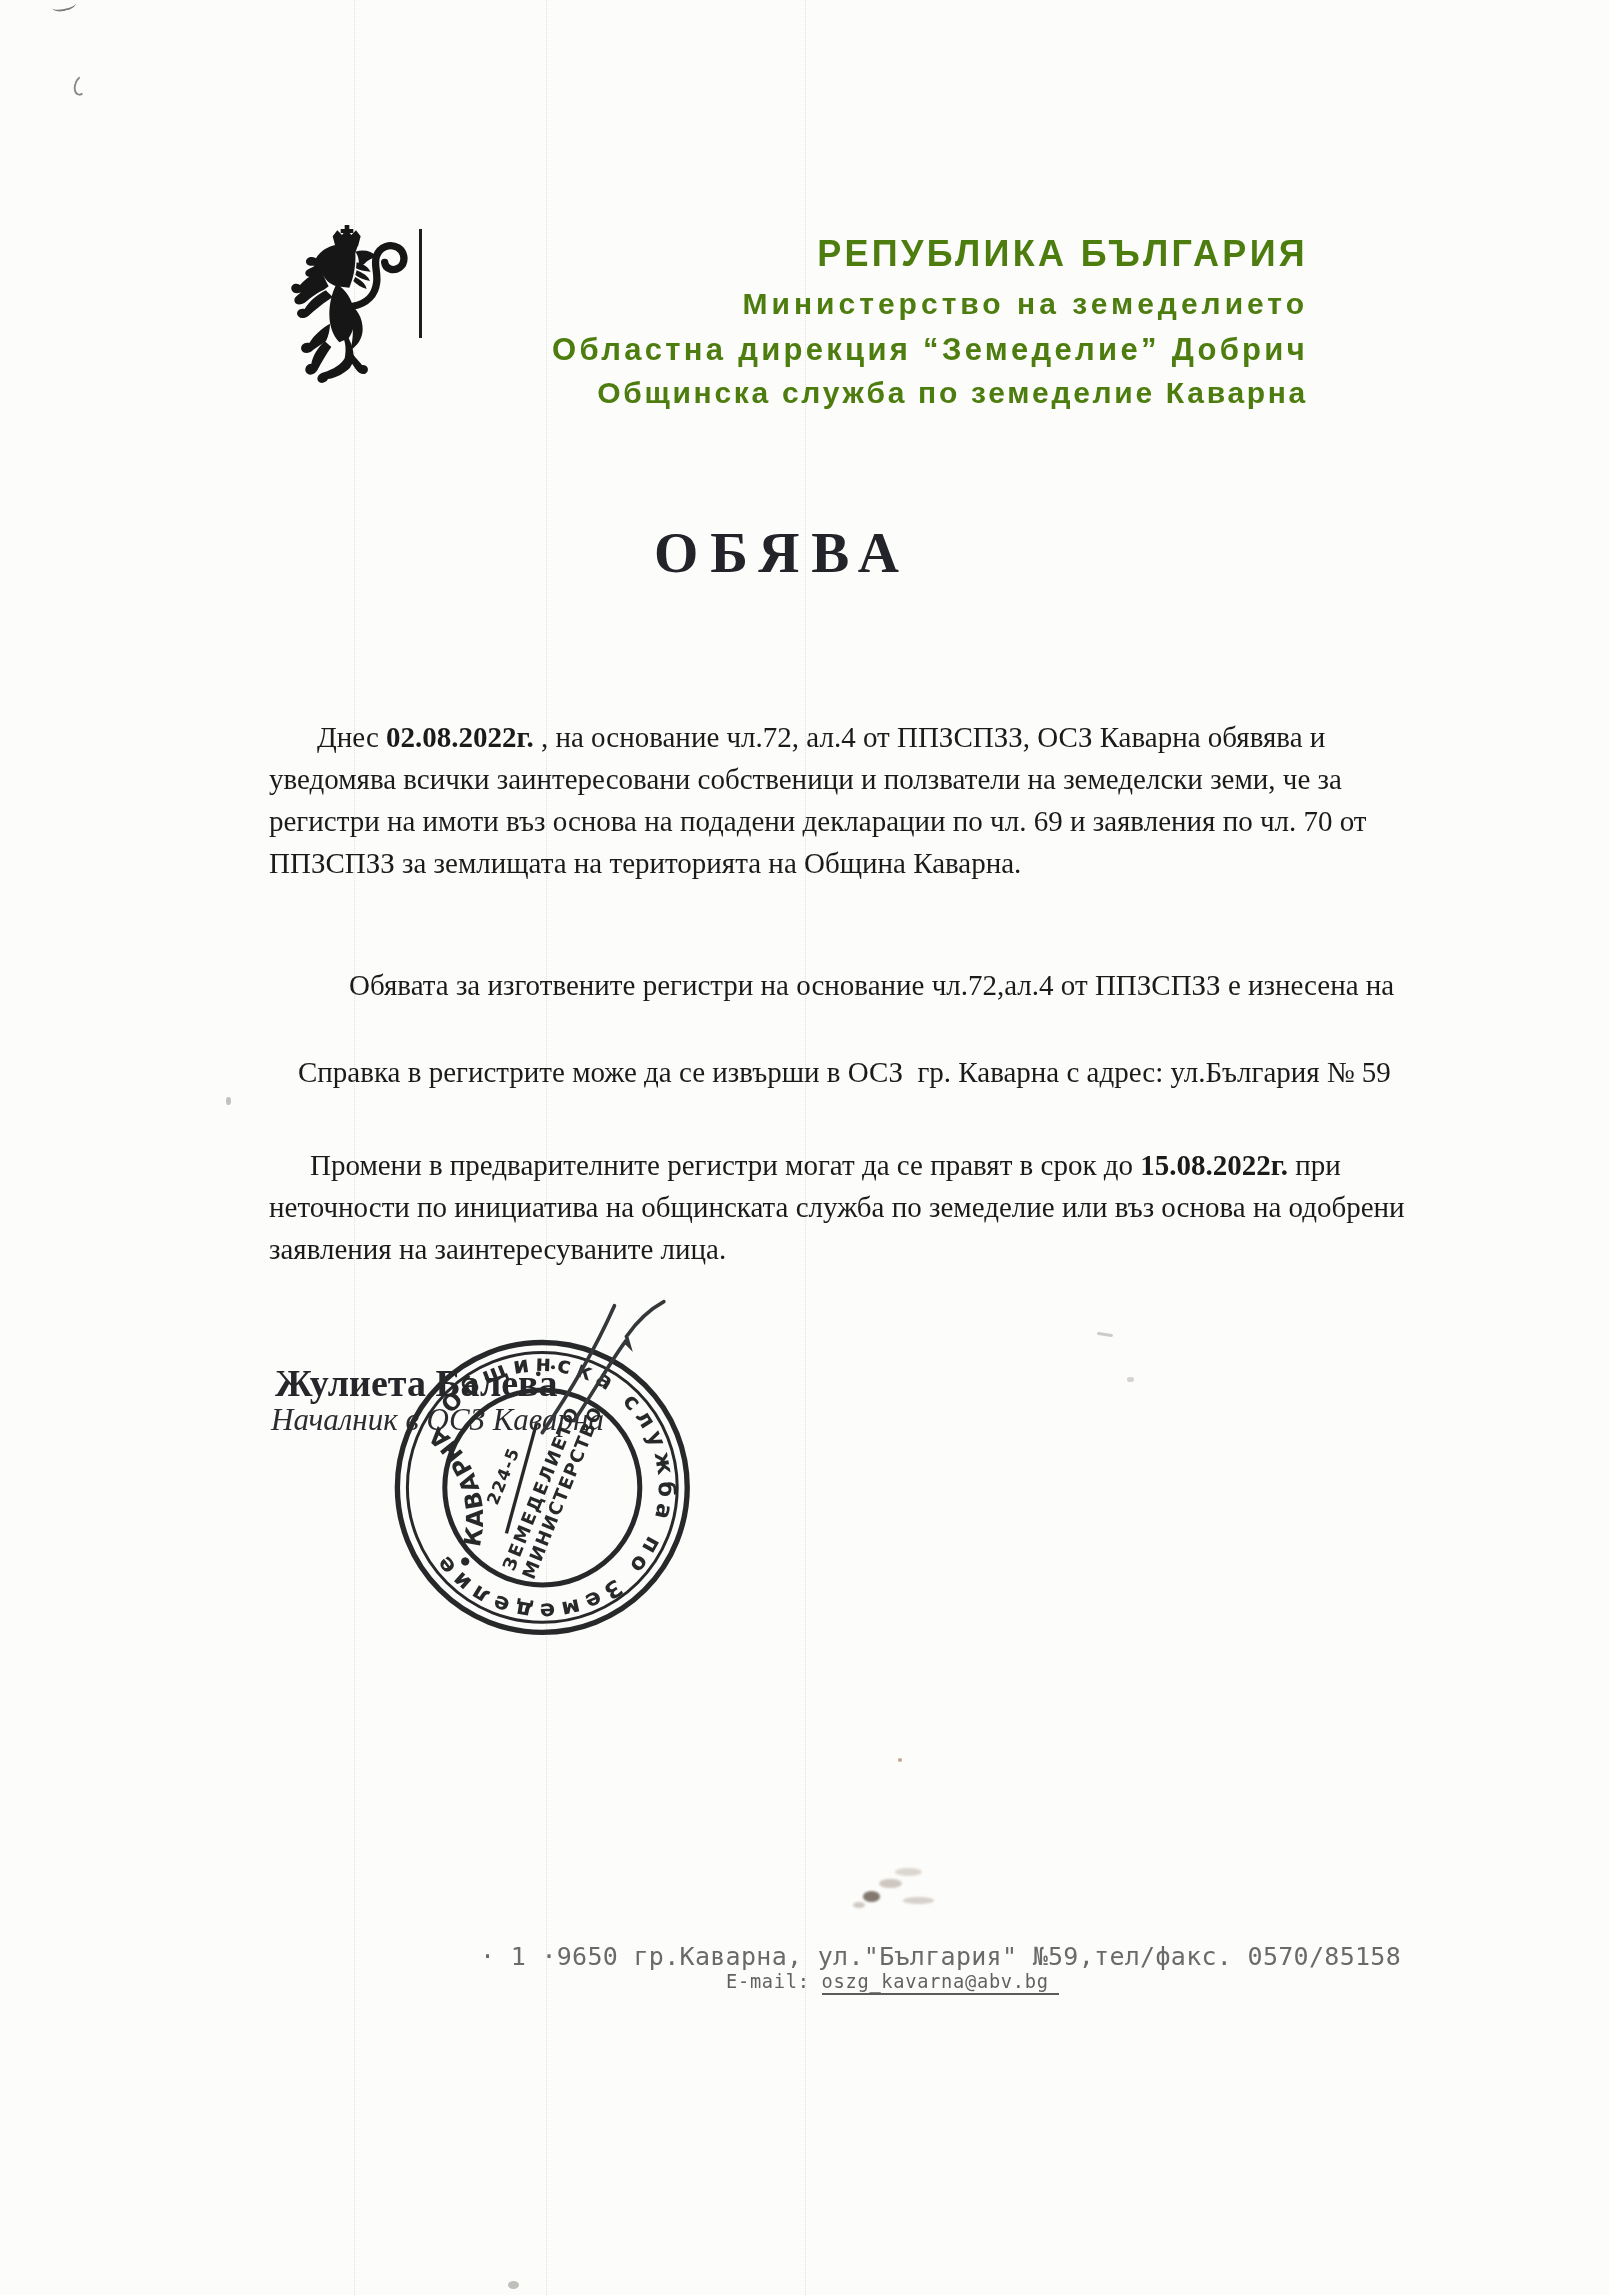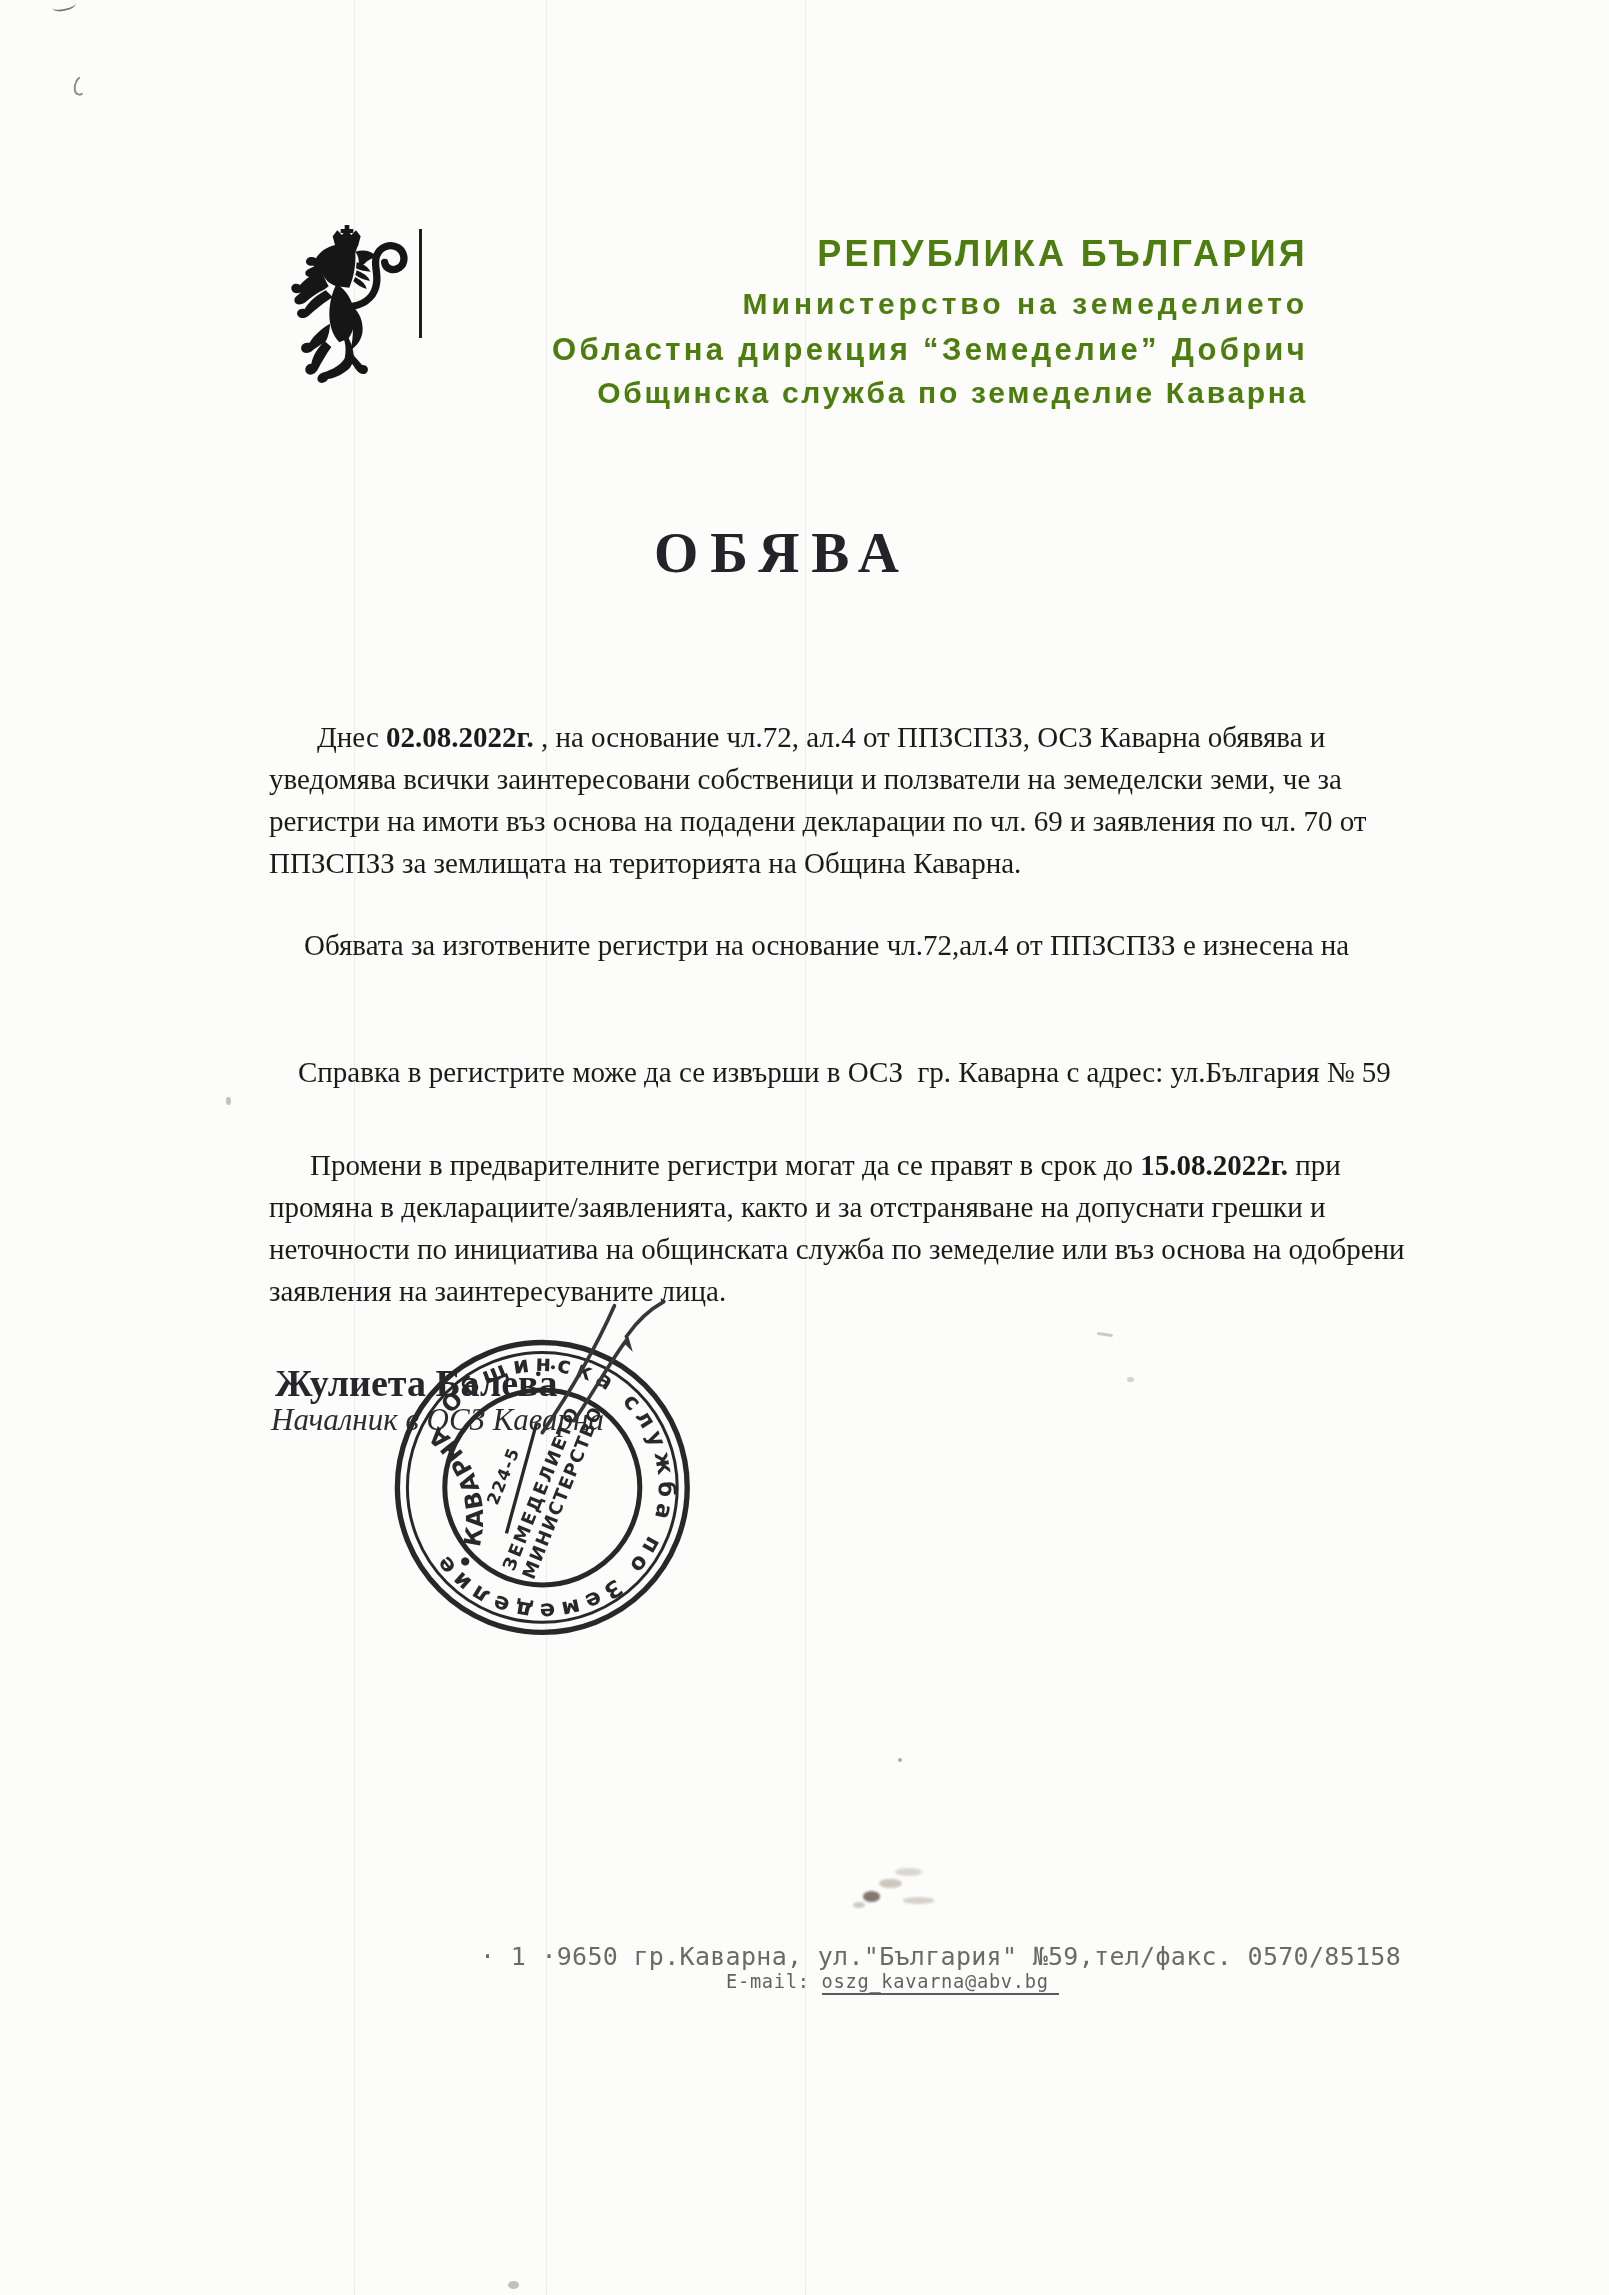--- a/index.html
+++ b/index.html
@@ -18,21 +18,21 @@
   .hline{position:absolute;left:446px;width:862px;text-align:right;font-family:"Liberation Sans",sans-serif;font-weight:bold;color:#4d7c0f;white-space:nowrap;}
   .hl1{top:233px;font-size:36px;letter-spacing:3.3px;}
   .hl2{top:287px;font-size:30px;letter-spacing:4px;}
   .hl3{top:332px;font-size:31px;letter-spacing:3.3px;}
   .hl4{top:376px;font-size:30px;letter-spacing:2.7px;}
   
   .doc-title{position:absolute;left:654px;top:520px;font-size:57px;font-weight:bold;letter-spacing:12px;color:#23232a;white-space:nowrap;}
   
   .para{position:absolute;left:269px;width:1236px;font-size:29px;line-height:42px;color:#1b1b1b;}
   .para .line{white-space:pre;}
-  .p1{top:716px;} .p2{top:924px;} .p3{top:1051px;} .p4{top:1112px;}
+  .p1{top:716px;} .p2{top:964px;margin-left:45px;} .p3{top:1051px;} .p4{top:1112px;}
   .ind1{padding-left:48px;} .ind2{padding-left:35px;} .ind3{padding-left:29px;} .ind4{padding-left:41px;margin-top:32px;}
   .bd{font-weight:bold;}
   
   .sig-name{position:absolute;left:275px;top:1361px;font-size:38px;font-weight:bold;color:#26262b;white-space:nowrap;}
   .sig-role{position:absolute;left:271px;top:1402px;font-size:31px;font-style:italic;color:#2c2c30;white-space:nowrap;}
   
   .stamp{position:absolute;left:374px;top:1260px;width:374px;height:388px;z-index:5;}
   .stamp text{font-family:"DejaVu Sans",sans-serif;font-weight:bold;fill:#26282a;}
   
   .footer-address{position:absolute;left:480px;top:1942px;font-family:"DejaVu Sans Mono",monospace;font-size:25px;letter-spacing:0.3px;color:#565656;opacity:.88;white-space:pre;}
@@ -102,21 +102,20 @@
   <div class="para p2">
     <div class="line ind2">Обявата за изготвените регистри на основание чл.72,ал.4 от ППЗСПЗЗ е изнесена на</div>
   </div>
 
   <div class="para p3">
     <div class="line ind3">Справка в регистрите може да се извърши в ОСЗ  гр. Каварна с адрес: ул.България № 59</div>
   </div>
 
   <div class="para p4">
     <div class="line ind4"><span>Промени в предварителните регистри могат да се правят в срок до </span><span class="bd">15.08.2022г.</span><span> при</span></div>
-    <div class="line">промяна в декларациите/заявленията, както и за отстраняване на допуснати грешки и</div>
     <div class="line">неточности по инициатива на общинската служба по земеделие или въз основа на одобрени</div>
     <div class="line">заявления на заинтересуваните лица.</div>
   </div>
 
   <div class="sig-name">Жулиета Балева</div>
   <div class="sig-role">Началник в ОСЗ Каварна</div>
 
   <svg class="stamp" viewBox="0 0 560 580" aria-hidden="true">
     <defs>
       <path id="ringPath" d="M101,253 A174,174 0 1 1 403,427 A174,174 0 1 1 101,253"></path>

